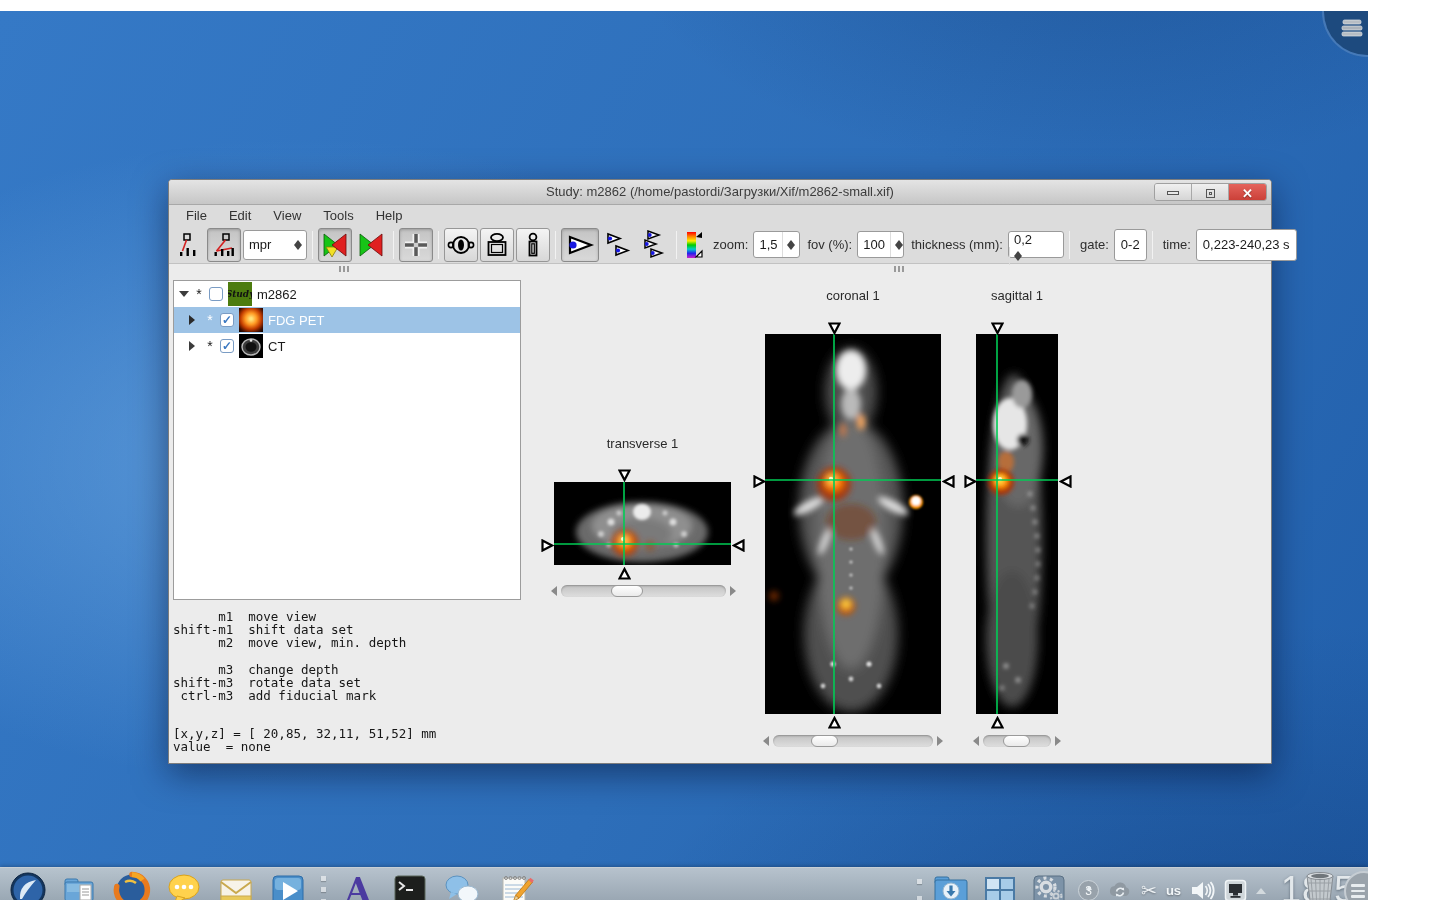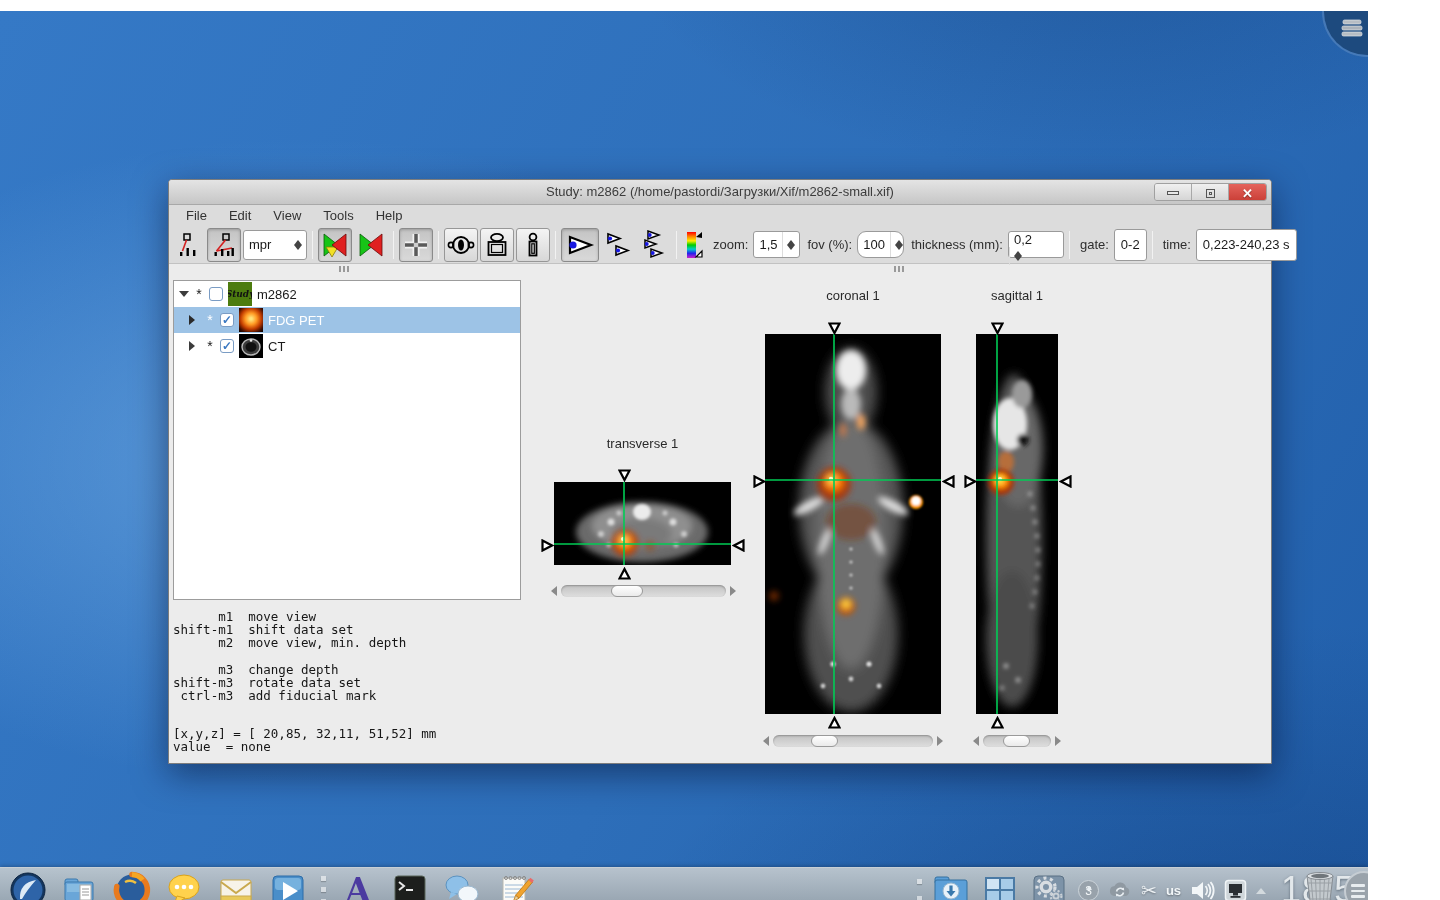--- a/index.html
+++ b/index.html
@@ -260,21 +260,21 @@
       <span class="tlabel">zoom:</span>
       <div class="spin" style="width:47px;">
         <span class="val" style="flex:1;">1,5</span>
         <span class="btns">
             <i class="ar-up"></i>
             <i class="ar-dn"></i>
           </span>
       </div>
 
       <span class="tlabel">fov (%):</span>
-      <div class="spin" style="width:47px;border-radius:9px;">
+      <div class="spin" style="width:47px;">
         <span class="val" style="flex:1;">100</span>
         <span class="btns">
             <i class="ar-up"></i>
             <i class="ar-dn"></i>
           </span>
       </div>
 
       <span class="tlabel">thickness (mm):</span>
       <div class="spin" style="width:56px;flex-direction:column;">
         <span class="val" style="flex:1;">0,2</span>

